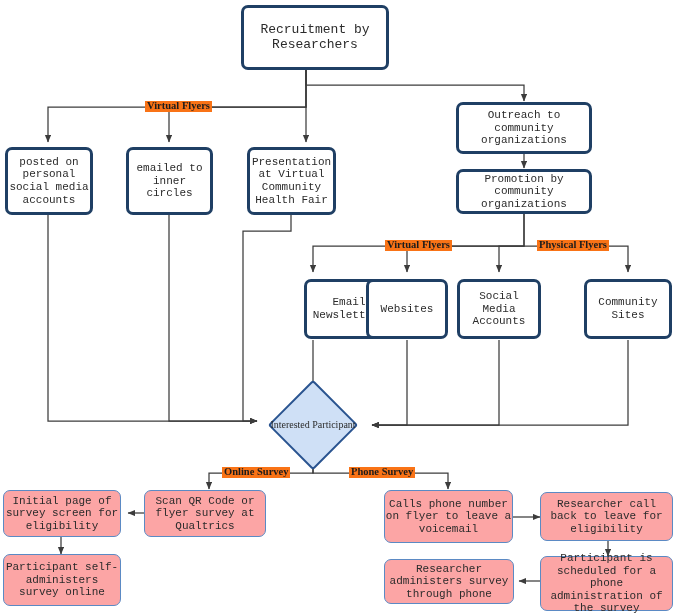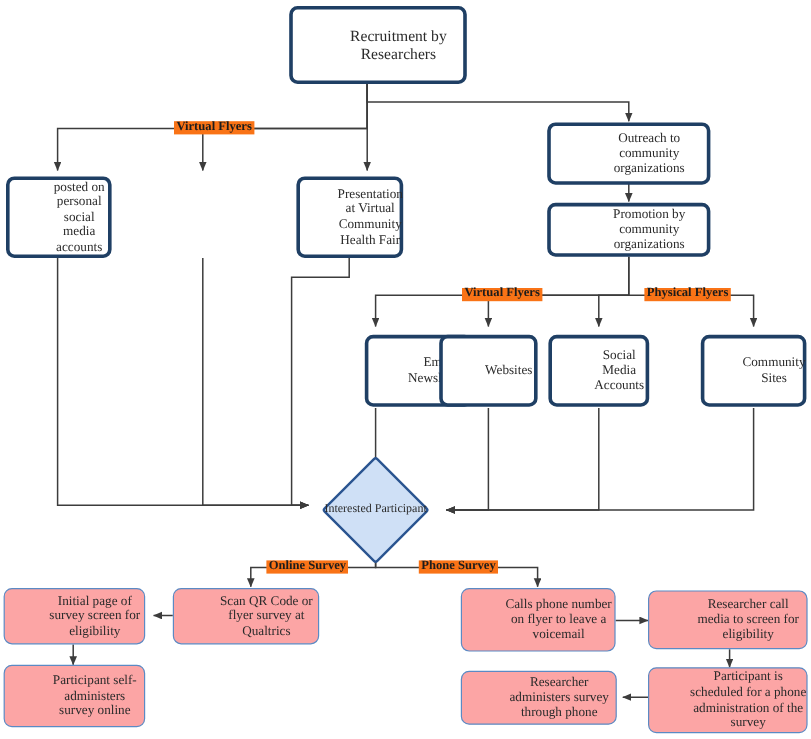--- a/index.html
+++ b/index.html
@@ -2,21 +2,21 @@
 <html><head>
 <meta charset="utf-8">
 <style>
   html,body{margin:0;padding:0;background:#ffffff;}
   body{width:676px;height:616px;font-family:"Liberation Serif",serif;}
   #stage{position:relative;width:676px;height:616px;overflow:hidden;}
   svg.edges{position:absolute;left:0;top:0;width:676px;height:616px;}
 
   .node{position:absolute;box-sizing:border-box;display:flex;align-items:center;
         justify-content:center;text-align:center;color:#2b2b2b;
-        font-family:Liberation Serif, serif;line-height:1.14;padding-left:34px;}
+        font-family:Liberation Mono, monospace;line-height:1.14;}
 
   
   .n-white{background:#ffffff;border:3px solid #1f3f६4;border:3px solid #1f3f64;
            border-radius:7px;font-size:11px;}
   
   .n-blue{background:#fca5a5;border:1.6px solid #5b8ac4;border-radius:7px;font-size:11px;}
 
   .diamond{position:absolute;box-sizing:border-box;background:#cfe0f6;
            border:2.4px solid #2a5490;transform:rotate(45deg);border-radius:3px;}
   .diamond-label{position:absolute;display:flex;align-items:center;justify-content:center;
@@ -71,20 +71,21 @@
       <path d="M513,517 L540,517"></path>
       <path d="M608,541 L608,556"></path>
       <path d="M540,581 L519,581"></path>
     </g>
   </svg>
 
   <div class="node n-white" style="left:241px;top:5px;width:148px;height:65px;font-size:13px;">Recruitment by Researchers</div>
 
   <div class="node n-white" style="left:5px;top:147px;width:88px;height:68px;">posted on personal social media accounts</div>
 
+  <div class="node n-white" style="left:126px;top:147px;width:87px;height:68px;">emailed to inner circles</div>
 
   <div class="node n-white" style="left:247px;top:147px;width:89px;height:68px;">Presentation at Virtual Community Health Fair</div>
 
   <div class="node n-white" style="left:456px;top:102px;width:136px;height:52px;">Outreach to community organizations</div>
 
   <div class="node n-white" style="left:456px;top:169px;width:136px;height:45px;">Promotion by community organizations</div>
 
   <div class="node n-white" style="left:268px;top:279px;width:90px;height:60px;margin-left:36px;">Email Newsletters</div>
 
   <div class="node n-white" style="left:366px;top:279px;width:82px;height:60px;">Websites</div>
@@ -97,21 +98,21 @@
   <div class="diamond-label" style="left:269px;top:404px;width:88px;height:42px;">Interested Participant</div>
 
   <div class="node n-blue" style="left:144px;top:490px;width:122px;height:47px;">Scan QR Code or flyer survey at Qualtrics</div>
 
   <div class="node n-blue" style="left:3px;top:490px;width:118px;height:47px;">Initial page of survey screen for eligibility</div>
 
   <div class="node n-blue" style="left:3px;top:554px;width:118px;height:52px;">Participant self-administers survey online</div>
 
   <div class="node n-blue" style="left:384px;top:490px;width:129px;height:53px;">Calls phone number on flyer to leave a voicemail</div>
 
-  <div class="node n-blue" style="left:540px;top:492px;width:133px;height:49px;">Researcher call media to screen for eligibility</div>
+  <div class="node n-blue" style="left:540px;top:492px;width:133px;height:49px;">Researcher call back to leave for eligibility</div>
 
   <div class="node n-blue" style="left:540px;top:556px;width:133px;height:55px;">Participant is scheduled for a phone administration of the survey</div>
 
   <div class="node n-blue" style="left:384px;top:559px;width:130px;height:45px;">Researcher administers survey through phone</div>
 
   <div class="edge-label" style="left:145px;top:101px;">Virtual Flyers</div>
 
   <div class="edge-label" style="left:385px;top:240px;">Virtual Flyers</div>
 
   <div class="edge-label" style="left:537px;top:240px;">Physical Flyers</div>

